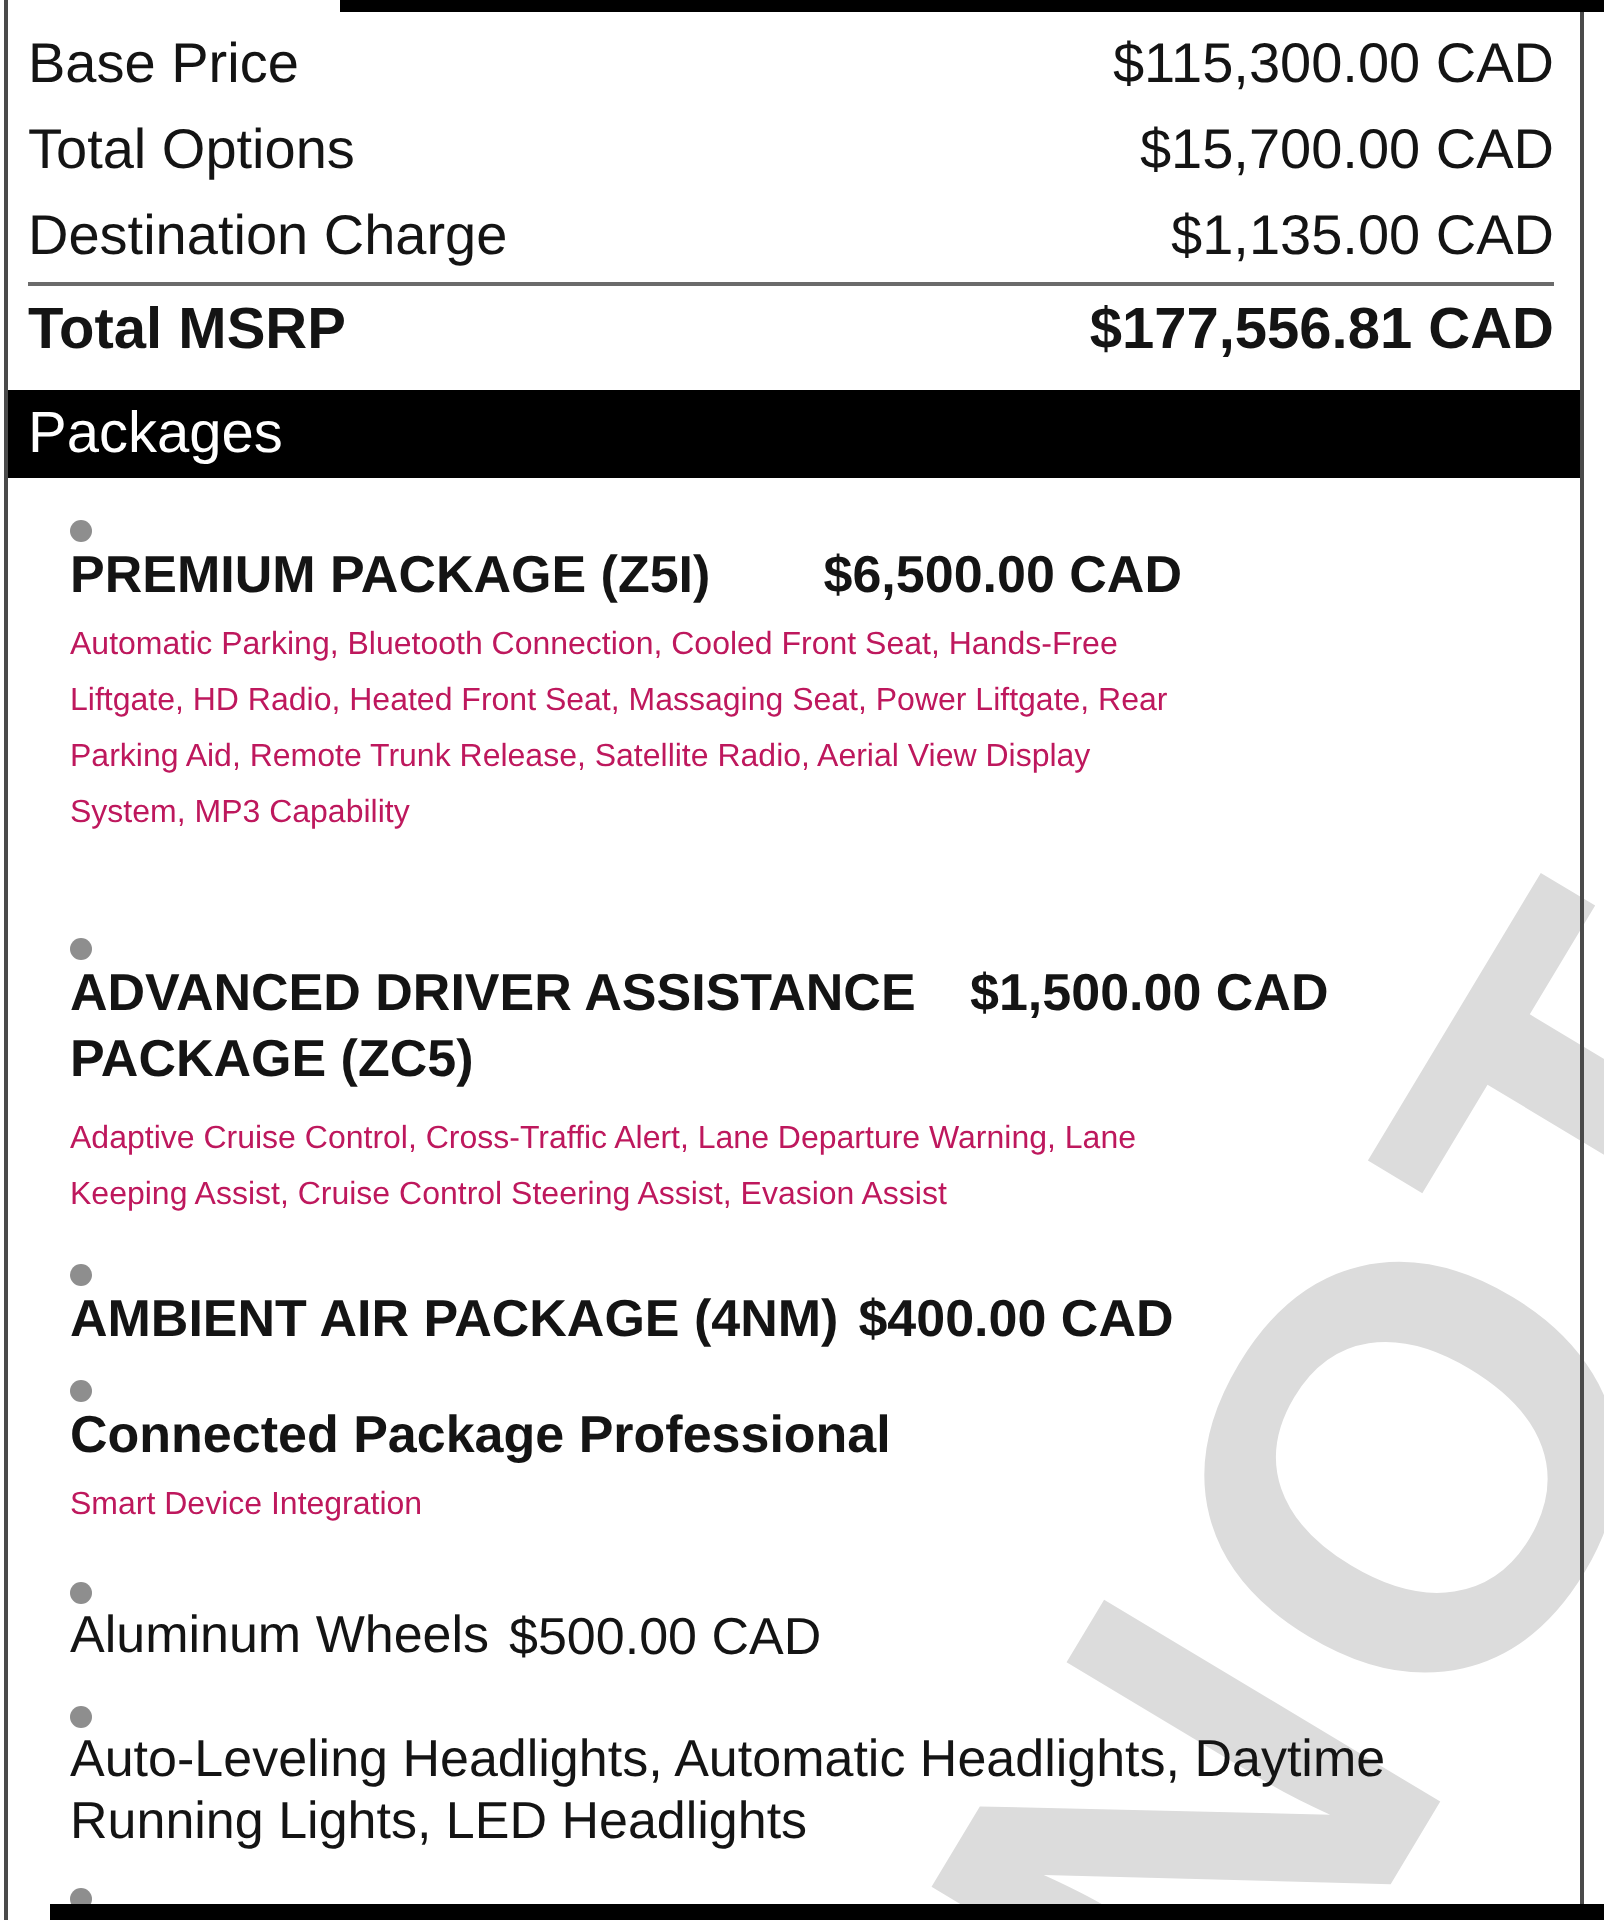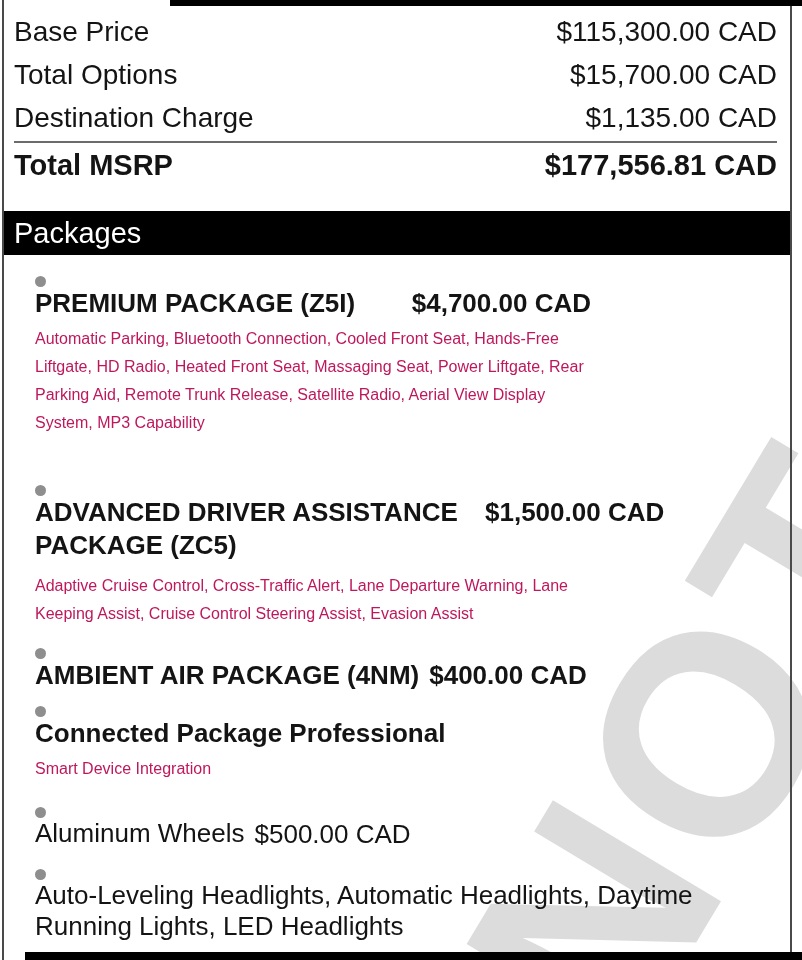--- a/index.html
+++ b/index.html
@@ -25,21 +25,21 @@
 
   
   #summary { padding: 10px 13px 0 10px; }
   .summary-row { display: flex; justify-content: space-between;
     font-size: 28px; line-height: 43px; }
   #summary-divider { border-top: 2px solid #6b6b6b; margin-top: 2px; }
   .summary-row.total { font-weight: bold; font-size: 29px; line-height: 45px; }
 
   
   .section-header { background: #000; color: #fff; font-size: 29px;
-    line-height: 44px; height: 44px; padding-left: 10px; margin-top: 23px; }
+    line-height: 44px; height: 44px; padding-left: 10px; margin-top: 7px; }
 
   .section-items { padding: 11px 7px 0 31px; }
   .item { display: flex; align-items: flex-start; margin-bottom: 10px; flex-direction: column; }
   .bullet { flex: none; width: 11px; height: 11px; border-radius: 50%;
     background: #8e8e8e; margin: 10px 10px 0 0; }
   .item-body { flex: 1; min-width: 0; }
   .item-head { display: flex; justify-content: space-between; align-items: flex-start; }
   .item-name { font-size: 26px; line-height: 33px; max-width: 660px; }
   .item-price { font-size: 26px; line-height: 33px; white-space: nowrap; padding-left: 10px; }
   .item.emph .item-name, .item.emph .item-price { font-weight: bold; }
@@ -85,21 +85,21 @@
   </div>
   <div id="sections">
       <div class="section section-0">
     <div class="section-header">Packages</div>
     <div class="section-items">
           <div class="item item-0 emph">
     <span class="bullet"></span>
     <div class="item-body">
       <div class="item-head">
         <span class="item-name">PREMIUM PACKAGE (Z5I)</span>
-        <span class="item-price">$4,700.00 CAD</span>
+        <span class="item-price">$6,500.00 CAD</span>
       </div>
       <div class="item-desc">Automatic Parking, Bluetooth Connection, Cooled Front Seat, Hands-Free Liftgate, HD Radio, Heated Front Seat, Massaging Seat, Power Liftgate, Rear Parking Aid, Remote Trunk Release, Satellite Radio, Aerial View Display System, MP3 Capability</div>
     </div>
   </div>
           <div class="item item-1 emph">
     <span class="bullet"></span>
     <div class="item-body">
       <div class="item-head">
         <span class="item-name">ADVANCED DRIVER ASSISTANCE PACKAGE (ZC5)</span>
         <span class="item-price">$1,500.00 CAD</span>

